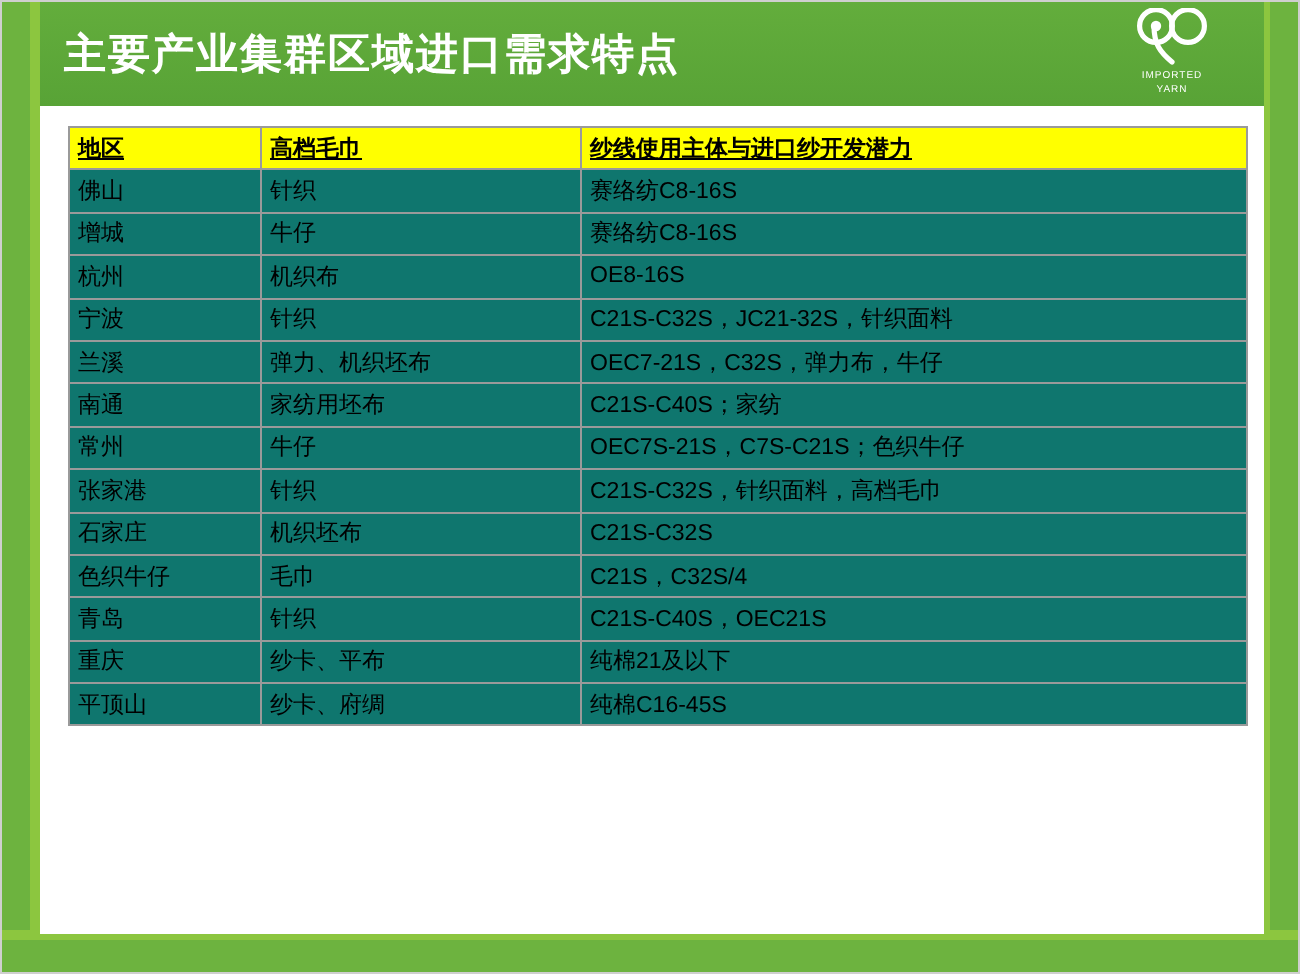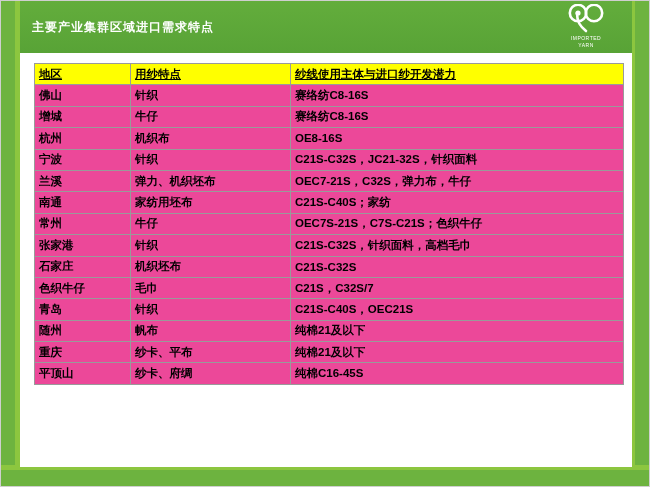--- a/index.html
+++ b/index.html
@@ -52,21 +52,21 @@
     position: absolute;
     left: 19px; top: 0;
     width: 612px; height: 52px;
     background: #5aa83a;
     background: linear-gradient(180deg,#63ad3c 0%, #58a336 100%);
     display: flex;
     align-items: center;
   }
   .header-title {
     color: #ffffff;
-    font-size: 12px;
+    font-size: 21px;
     font-weight: bold;
     padding-left: 12px;
     letter-spacing: 1px;
     white-space: nowrap;
   }
   .logo {
     position: absolute;
     right: 26px; top: 3px;
     width: 74px; height: 46px;
     display: flex;
@@ -111,21 +111,21 @@
     font-weight: normal;
     font-size: 13px;
   }
   thead th span.u {
     text-decoration: underline;
     font-weight: bold;
   }
   col.c1 { width: 96px; }
   col.c2 { width: 160px; }
   col.c3 { width: auto; }
-  tbody td { background: #ec4899; font-weight: bold; }
+  tbody td { background: #0f766e; }
 </style>
 </head>
 <body>
 
 <div class="slide">
 
   <div class="band-left"></div>
   <div class="band-left-inner"></div>
   <div class="band-right"></div>
   <div class="band-right-inner"></div>
@@ -150,21 +150,21 @@
   <div class="content">
     <table class="grid">
       <colgroup>
           <col class="c1">
           <col class="c2">
           <col class="c3">
         </colgroup>
       <thead>
         <tr>
           <th><span class="u">地区</span></th>
-          <th><span class="u">用纱特点</span></th>
+          <th><span class="u">高档毛巾</span></th>
           <th><span class="u">纱线使用主体与进口纱开发潜力</span></th>
         </tr>
       </thead>
       <tbody>
           <tr>
             <td>佛山</td>
             <td>针织</td>
             <td>赛络纺C8-16S</td>
           </tr>
           <tr>
@@ -203,31 +203,26 @@
             <td>C21S-C32S，针织面料，高档毛巾</td>
           </tr>
           <tr>
             <td>石家庄</td>
             <td>机织坯布</td>
             <td>C21S-C32S</td>
           </tr>
           <tr>
             <td>色织牛仔</td>
             <td>毛巾</td>
-            <td>C21S，C32S/7</td>
+            <td>C21S，C32S/4</td>
           </tr>
           <tr>
             <td>青岛</td>
             <td>针织</td>
             <td>C21S-C40S，OEC21S</td>
-          </tr>
-          <tr>
-            <td>随州</td>
-            <td>帆布</td>
-            <td>纯棉21及以下</td>
           </tr>
           <tr>
             <td>重庆</td>
             <td>纱卡、平布</td>
             <td>纯棉21及以下</td>
           </tr>
           <tr>
             <td>平顶山</td>
             <td>纱卡、府绸</td>
             <td>纯棉C16-45S</td>

